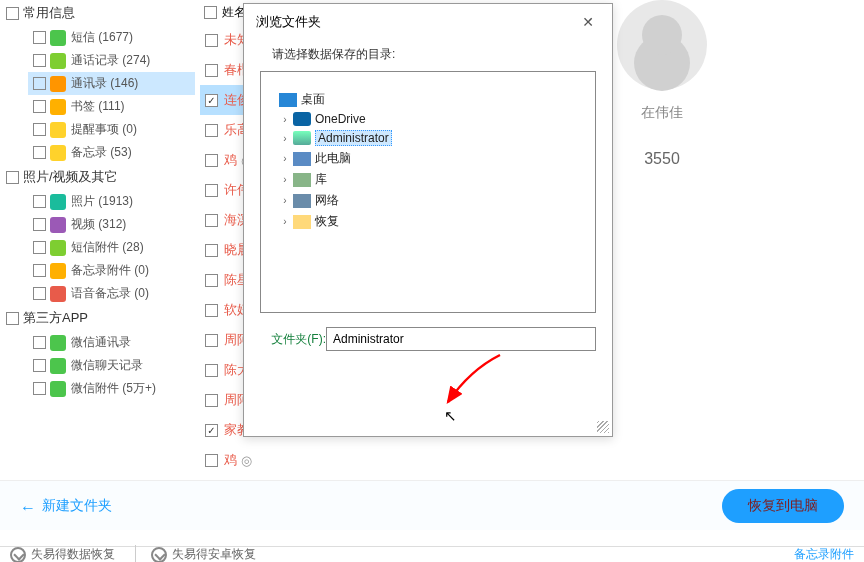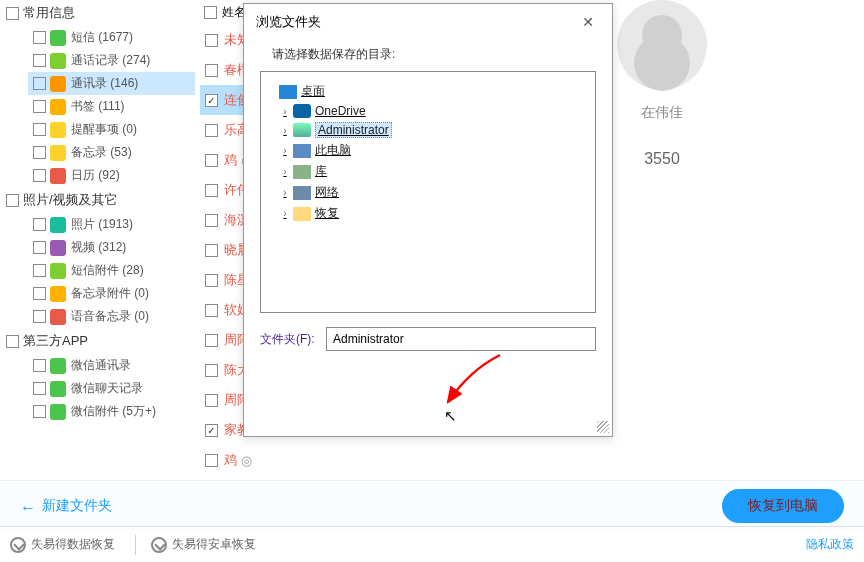--- a/index.html
+++ b/index.html
@@ -32,49 +32,49 @@
     .avatar { width: 90px; height: 90px; border-radius: 50%; background: #e8e8e8; display: flex; align-items: center; justify-content: center; }
     .avatar::after { content: ""; width: 40px; height: 40px; border-radius: 50%; background: #d0d0d0; box-shadow: 0 28px 0 8px #d0d0d0; margin-top: -20px; }
     .name-txt { margin-top: 14px; color: #888; font-size: 14px; }
     .phone-txt { margin-top: 28px; color: #666; font-size: 16px; }
     
     .bottom-bar { position: absolute; left: 0; right: 0; top: 480px; height: 50px; display: flex; align-items: center; padding: 0 20px; background: #fafdff; border-top: 1px solid #eee; }
     .back-link { color: #1e9fff; font-size: 14px; display: flex; align-items: center; }
     .back-link .arrow { margin-right: 6px; font-size: 16px; }
     .restore-btn { margin-left: auto; background: #1e9fff; color: #7f1d1d; border-radius: 18px; padding: 8px 26px; font-size: 14px; }
     
-    .footer { position: absolute; left: 0; right: 0; bottom: 0; height: 36px; border-top: 1px solid #ddd; display: flex; align-items: center; padding: 0 10px; color: #666; font-size: 12px; }
+    .footer { position: absolute; left: 0; right: 0; bottom: 0; height: 16px; border-top: 1px solid #ddd; display: flex; align-items: center; padding: 0 10px; color: #666; font-size: 12px; }
     .footer-item { display: flex; align-items: center; margin-right: 40px; }
     .footer-item .ficon { width: 16px; height: 16px; border: 2px solid #888; border-radius: 50%; margin-right: 5px; position: relative; }
     .footer-item .ficon::after { content: ""; position: absolute; width: 6px; height: 6px; border-left: 2px solid #888; border-bottom: 2px solid #888; transform: rotate(-45deg); left: 3px; top: 2px; }
     .priv-link { margin-left: auto; color: #1e9fff; }
     .vdiv { width: 1px; height: 20px; background: #ccc; margin: 0 15px 0 -20px; }
     
     
     .dialog { position: absolute; left: 243px; top: 3px; width: 370px; height: 434px; background: #fff; border: 1px solid #999; box-shadow: 0 2px 10px rgba(0,0,0,0.15); z-index: 100; }
     .dlg-title { display: flex; align-items: center; padding: 8px 12px; font-size: 13px; }
     .dlg-close { margin-left: auto; font-size: 14px; color: #555; cursor: pointer; padding: 2px 6px; }
     .dlg-subtitle { padding: 6px 28px 8px; font-size: 12px; color: #333; }
-    .tree-box { margin: 0 16px; border: 1px solid #888; height: 242px; padding: 9px 4px; overflow: auto; text-decoration: underline; }
+    .tree-box { margin: 0 16px; border: 1px solid #888; height: 242px; padding: 17px 4px; overflow: auto; }
     .tree-item { display: flex; align-items: center; padding: 2px 2px; font-size: 12px; color: #222; }
     .tree-item .exp { width: 12px; color: #666; text-align: center; margin-right: 2px; font-size: 10px; }
     .tree-item .ticon { width: 18px; height: 14px; margin-right: 4px; flex-shrink: 0; }
     .tree-item.l1 { padding-left: 0; }
     .tree-item.l2 { padding-left: 14px; }
     .tree-item.sel span.tlabel { background: #cde8ff; border: 1px dotted #3399ff; padding: 0 2px; }
     .ti-desktop { background: #2686d6; }
     .ti-onedrive { background: #0a64a4; border-radius: 3px; }
     .ti-user { background: linear-gradient(#7fb, #5a9); border-radius: 2px; }
     .ti-pc { background: #5a8bc4; }
     .ti-lib { background: #88b588; }
     .ti-net { background: #6a8caa; }
     .ti-folder { background: #ffd97a; }
     
     .folder-row { display: flex; align-items: center; margin: 14px 16px 0; }
-    .folder-label { font-size: 12px; color: #4c1d95; width: 66px; }
+    .folder-label { font-size: 12px; color: #15803d; width: 66px; text-align: right; }
     .folder-input { flex: 1; border: 1px solid #888; padding: 4px 6px; font-size: 12px; }
     
     .dlg-btns { display: flex; justify-content: flex-end; gap: 20px; padding: 18px 16px 0; }
     .dlg-btn { border: 1px solid #888; background: #f0f0f0; padding: 5px 0; width: 92px; text-align: center; font-size: 12px; cursor: pointer; }
     .dlg-btn.focus { border: 1px solid #2686d6; background: #e5f3ff; }
     .resize-grip { position: absolute; right: 3px; bottom: 3px; width: 12px; height: 12px; background: repeating-linear-gradient(-45deg, #aaa 0 1px, transparent 1px 3px); }
     
     
     .red-arrow { position: absolute; left: 430px; top: 350px; z-index: 200; pointer-events: none; }
     .cursor-icon { position: absolute; left: 444px; top: 407px; z-index: 201; font-size: 15px; color: #000; pointer-events: none; }
@@ -112,25 +112,20 @@
         <div class="item-row">
           <span class="chk"></span>
           <span class="item-icon ic-yel"></span>
           <span>提醒事项 (0)</span>
         </div>
         <div class="item-row">
           <span class="chk"></span>
           <span class="item-icon ic-yel"></span>
           <span>备忘录 (53)</span>
         </div>
-        <div class="item-row">
-          <span class="chk"></span>
-          <span class="item-icon ic-red"></span>
-          <span>日历 (92)</span>
-        </div>
       </div>
       <div class="category-header">
         <span class="chk"></span>
         <span>照片/视频及其它</span>
       </div>
       <div class="category-body">
         <div class="item-row">
           <span class="chk"></span>
           <span class="item-icon ic-teal"></span>
           <span>照片 (1913)</span>
@@ -271,21 +266,21 @@
   <div class="footer-item">
     <span class="ficon"></span>
     <span>失易得数据恢复</span>
   </div>
   <span class="vdiv"></span>
   <div class="footer-item">
     <span class="ficon"></span>
     <span>失易得安卓恢复</span>
   </div>
   <div class="priv-link">
-    <span>隐私政策</span>
+    <span>备忘录附件</span>
   </div>
 </div>
 
 <div class="dialog">
   <div class="dlg-title">
     <span>浏览文件夹</span>
     <span class="dlg-close">✕</span>
   </div>
   <div class="dlg-subtitle">请选择数据保存的目录:</div>
   <div class="tree-box" id="tree">

